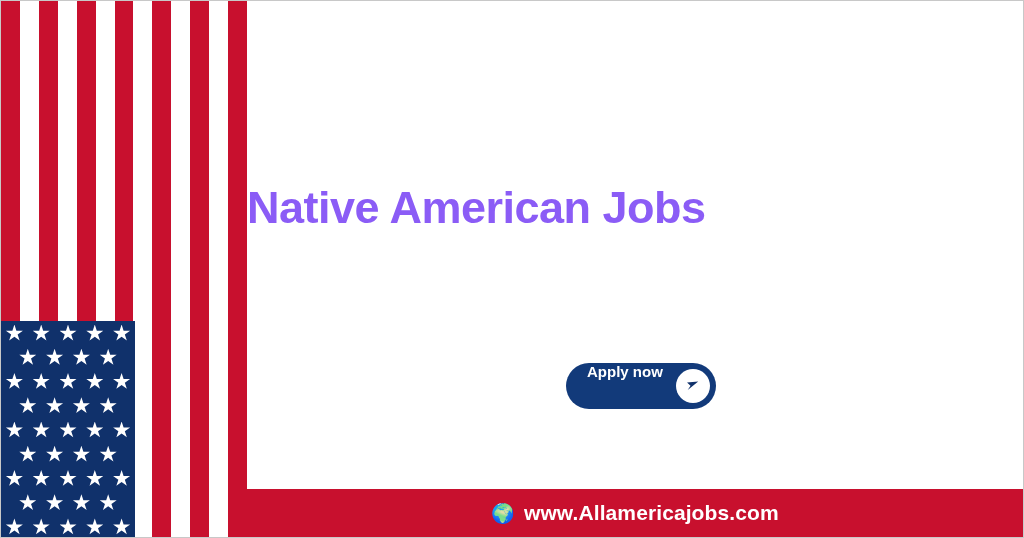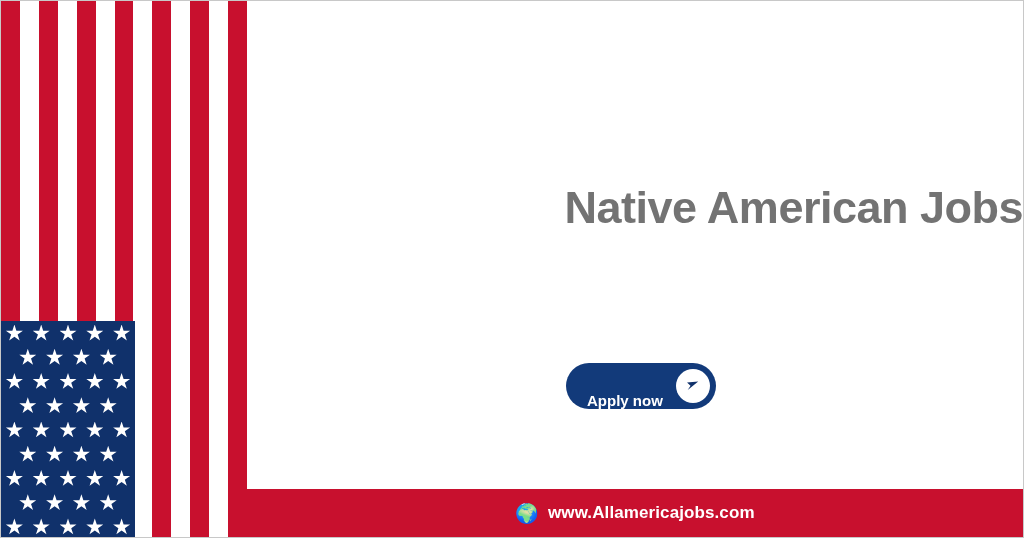--- a/index.html
+++ b/index.html
@@ -59,42 +59,42 @@
     top: 0;
     right: 0;
     bottom: 0;
     background: #ffffff;
   }
   #headline {
     position: absolute;
     left: 0;
     right: 0;
     top: 148px;
-    text-align: right;
-    color: #737373;
+    text-align: left;
+    color: #8b5cf6;
     font-size: 45px;
     font-weight: bold;
     line-height: 1.28;
     letter-spacing: -0.5px;
   }
   #headline .line { display: block; }
 
   #apply-button {
     position: absolute;
     left: 319px;
     top: 362px;
     width: 150px;
     height: 46px;
     background: #123a7a;
     border-radius: 23px;
     border: none;
     cursor: pointer;
     padding: 0;
     display: flex;
-    align-items: flex-end;
+    align-items: flex-start;
     justify-content: flex-start;
   }
   #apply-button-label {
     color: #ffffff;
     font-size: 15px;
     font-weight: 600;
     margin-left: 21px;
     white-space: nowrap;
   }
   #cursor-badge {
@@ -122,21 +122,21 @@
     align-items: center;
     justify-content: center;
   }
   #globe-icon {
     font-size: 19px;
     line-height: 1;
     margin-right: 9px;
   }
   #footer-url {
     color: #ffffff;
-    font-size: 17px;
+    font-size: 21px;
     font-weight: bold;
     letter-spacing: 0.1px;
   }
 </style>
 </head>
 <body>
 
 <div id="canvas">
 
   <div id="flag-panel">

